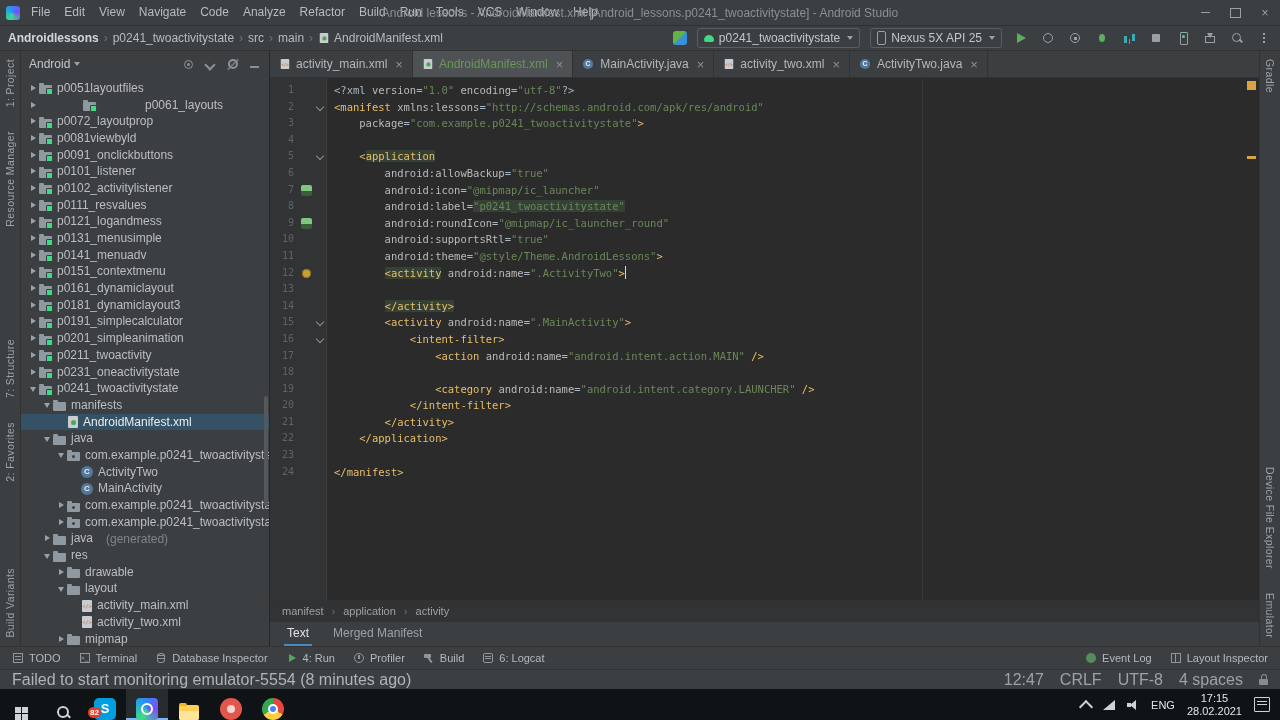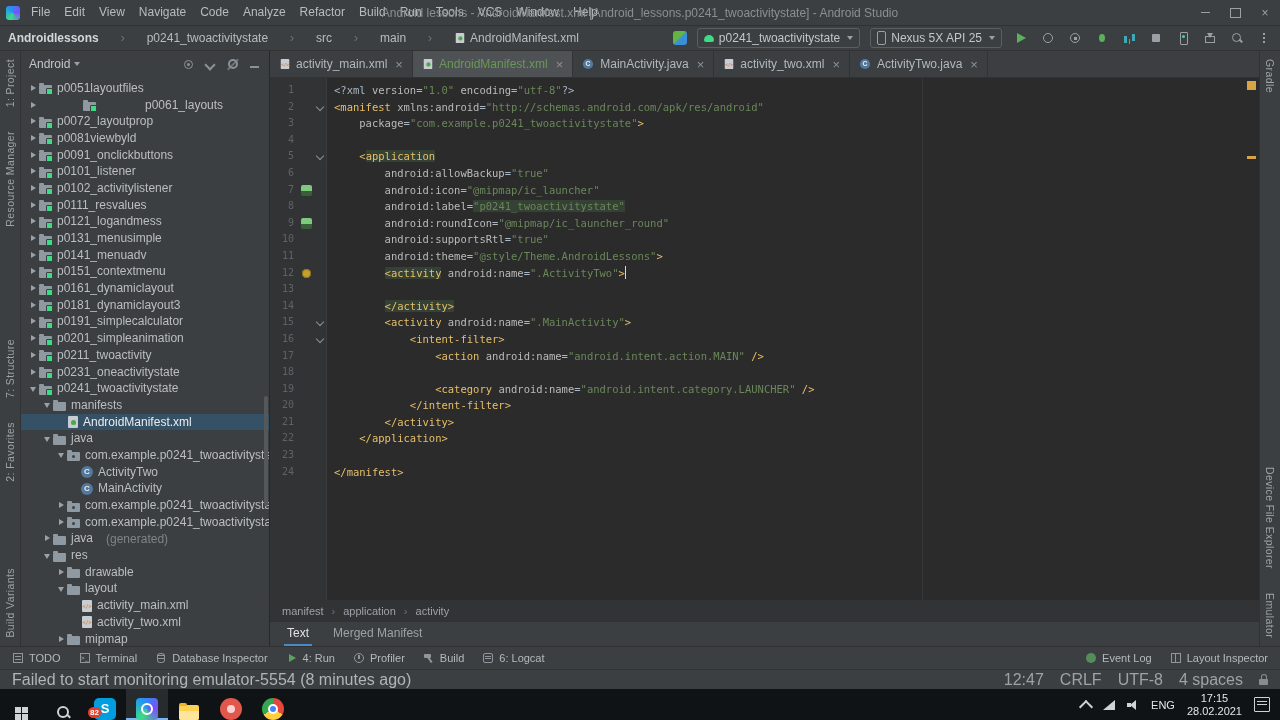--- a/index.html
+++ b/index.html
@@ -17,21 +17,21 @@
   .win-title{position:absolute;left:50%;transform:translateX(-50%);max-width:540px;white-space:nowrap;
              overflow:hidden;text-overflow:ellipsis;color:#8a8f94;font-size:12px}
   .win-controls{position:absolute;right:0;top:0;height:100%;display:flex}
   .wc{width:30px;height:100%;display:flex;align-items:center;justify-content:center;color:#9aa0a6}
   .wc .mini{width:9px;height:1px;background:#9aa0a6;display:block}
   .wc .maxi{width:9px;height:8px;border:1px solid #9aa0a6;display:block}
 
   
   .navbar{height:24px;flex:none;background:#3c3f41;border-bottom:1px solid #323232;
           display:flex;align-items:center;padding:0 8px;font-size:12px;color:#b7bcc0}
-  .crumbs{display:flex;align-items:center;gap:22px;white-space:nowrap}
+  .crumbs{display:flex;align-items:center;gap:5px;white-space:nowrap}
   .crumb{display:flex;align-items:center;gap:4px}
   .crumb.first{font-weight:bold;color:#d3d7db}
   .crumb-sep{color:#6f7478;font-size:12px}
   .nav-right{margin-left:auto;display:flex;align-items:center}
   .combo{display:flex;align-items:center;gap:5px;border:1px solid #5b5f61;border-radius:3px;
          height:18px;padding:0 6px;margin-left:10px;color:#c3c7cb}
   .dd{width:0;height:0;border-top:4px solid #9aa0a6;border-left:3.5px solid transparent;
       border-right:3.5px solid transparent;margin-left:2px}
   .android-head{width:10px;height:7px;background:#3ddc84;border-radius:5px 5px 2px 2px}
   .phone-glyph{width:7px;height:12px;border:1px solid #9aa0a6;border-radius:2px}
@@ -542,21 +542,21 @@
             <div class="line">
               <span class="lnum">1</span>
               <span class="gicon"></span>
               <span class="gfold"></span>
               <span class="codeline"><span class="tk-p">&lt;?xml </span><span class="tk-a">version</span><span class="tk-p">=</span><span class="tk-v">"1.0"</span><span class="tk-p"> </span><span class="tk-a">encoding</span><span class="tk-p">=</span><span class="tk-v">"utf-8"</span><span class="tk-p">?&gt;</span></span>
             </div>
             <div class="line">
               <span class="lnum">2</span>
               <span class="gicon"></span>
               <span class="gfold chev"></span>
-              <span class="codeline"><span class="tk-t">&lt;manifest</span><span class="tk-p"> </span><span class="tk-a">xmlns:android</span><span class="tk-p">=</span><span class="tk-v">"http://schemas.android.com/apk/res/android"</span></span>
+              <span class="codeline"><span class="tk-t">&lt;manifest</span><span class="tk-p"> </span><span class="tk-a">xmlns:lessons</span><span class="tk-p">=</span><span class="tk-v">"http://schemas.android.com/apk/res/android"</span></span>
             </div>
             <div class="line">
               <span class="lnum">3</span>
               <span class="gicon"></span>
               <span class="gfold"></span>
               <span class="codeline"><span class="tk-p">    </span><span class="tk-a">package</span><span class="tk-p">=</span><span class="tk-v">"com.example.p0241_twoactivitystate"</span><span class="tk-t">&gt;</span></span>
             </div>
             <div class="line">
               <span class="lnum">4</span>
               <span class="gicon"></span>

